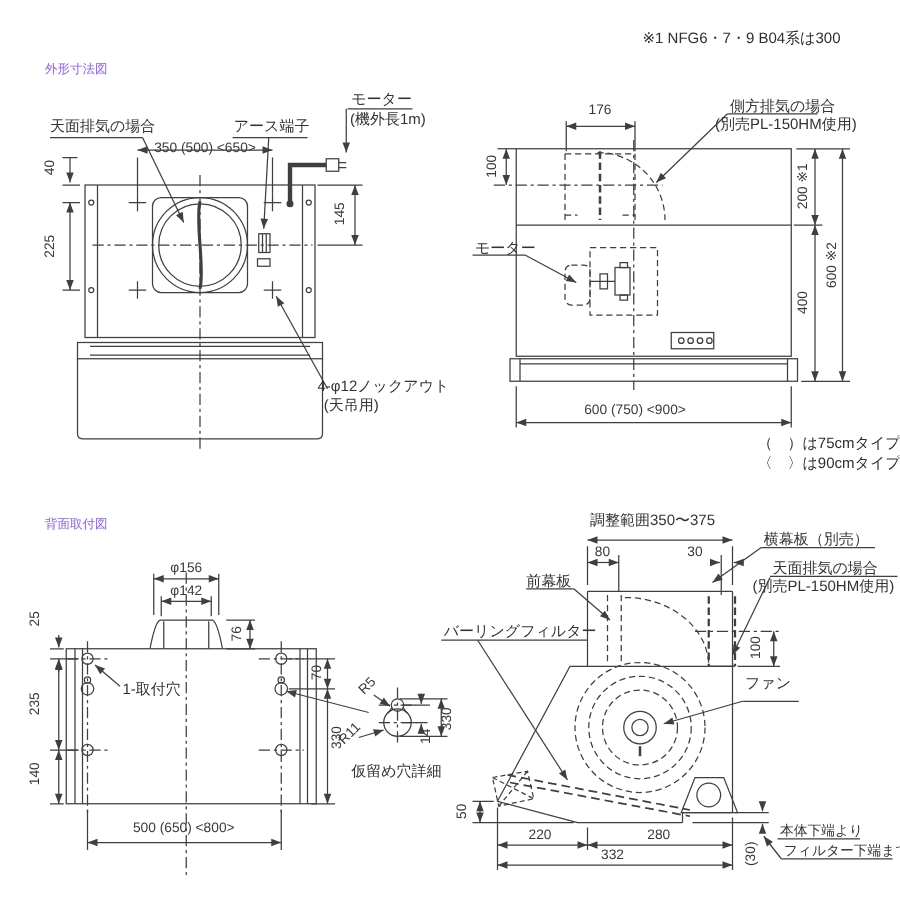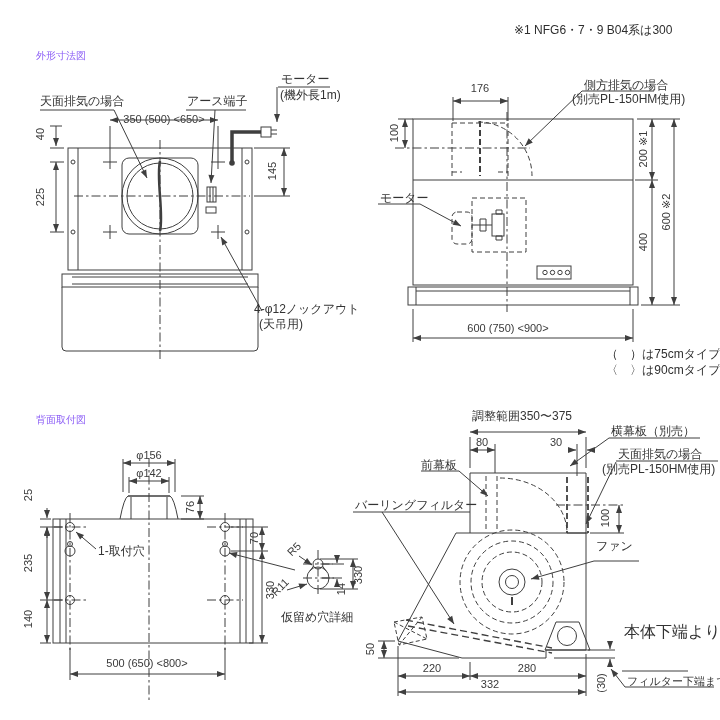--- a/index.html
+++ b/index.html
@@ -282,16 +282,16 @@
 <span class="lbl" style="left:618px;top:448px">天面排気の場合</span>
 <span class="lbl" style="left:602px;top:463px">(別売PL-150HM使用)</span>
 <span class="lbl" style="left:355px;top:499px">バーリングフィルター</span>
 <span class="lbl" style="left:596px;top:540px">ファン</span>
 <span class="lbl dim vc" style="left:605px;top:518px">100</span>
 <span class="lbl dim vc" style="left:370px;top:649px">50</span>
 <span class="lbl dim c" style="left:432px;top:668px">220</span>
 <span class="lbl dim c" style="left:527px;top:668px">280</span>
 <span class="lbl dim c" style="left:490px;top:684px">332</span>
 <span class="lbl dim vc" style="left:601px;top:683px">(30)</span>
-<span class="lbl s11" style="left:624px;top:623px;font-size:16px">本体下端より</span>
+<span class="lbl s11" style="left:624px;top:659px;font-size:11px">本体下端より</span>
 <span class="lbl s11" style="left:627px;top:675px;font-size:11px">フィルター下端まで</span>
 
 </div>
 
 </body></html>

